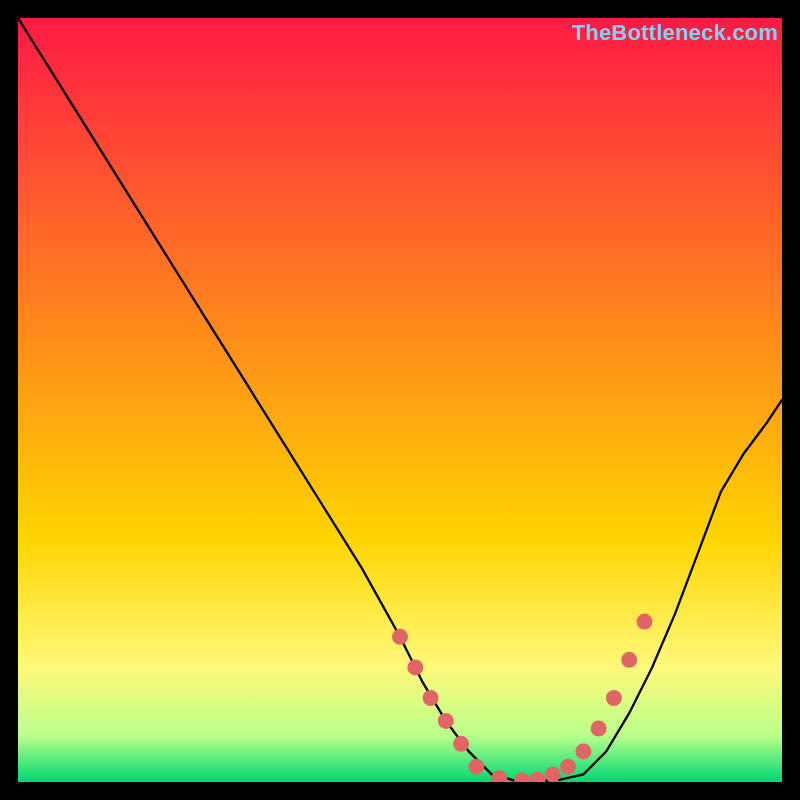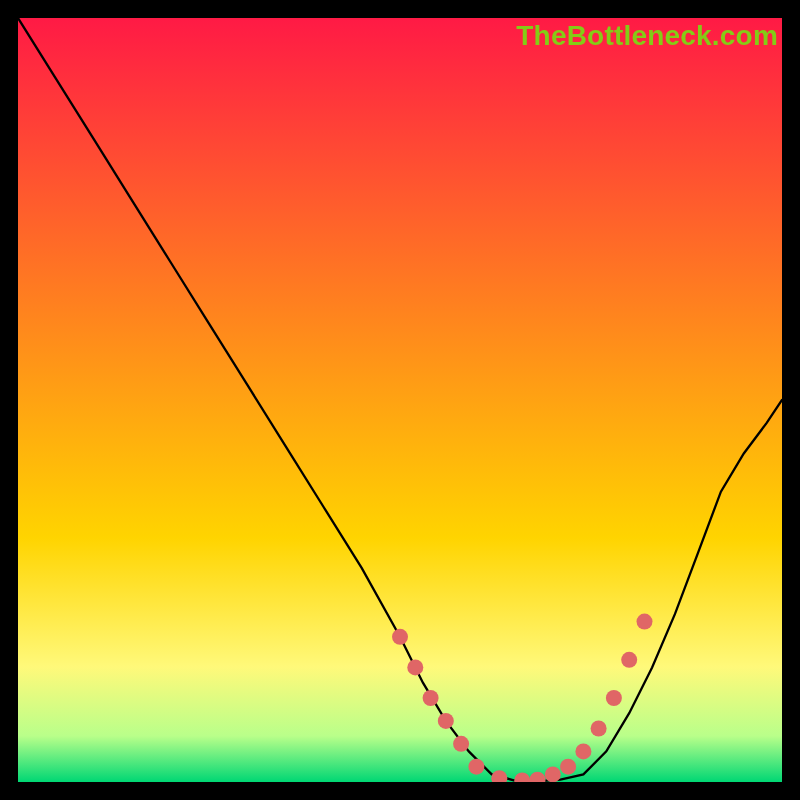--- a/index.html
+++ b/index.html
@@ -28,23 +28,23 @@
   .bg-band {
     position: absolute;
     left: 0;
     width: 100%;
   }
   .watermark {
     position: absolute;
     top: 20px;
     right: 22px;
     font-family: Arial, Helvetica, sans-serif;
-    font-size: 28px;
+    font-size: 22px;
     font-weight: bold;
-    color: #84cc16;
+    color: #7dd3fc;
     letter-spacing: 0.2px;
   }
   svg.curve-layer {
     position: absolute;
     left: 0;
     top: 0;
     width: 764px;
     height: 764px;
   }
 </style>

